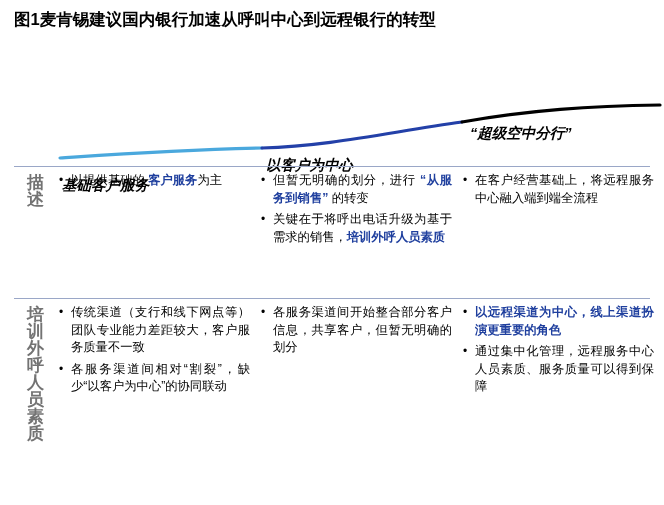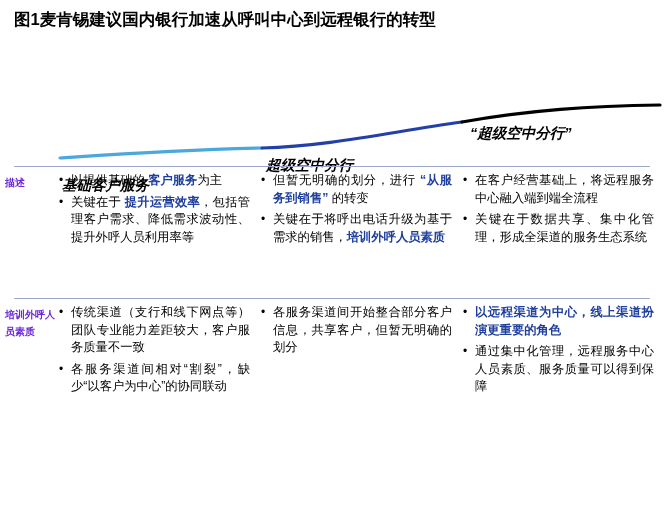--- a/index.html
+++ b/index.html
@@ -63,25 +63,25 @@
     position: absolute;
     left: 0;
     width: 664px;
     display: flex;
     flex-direction: row;
   }
   .row.row-desc { top: 172px; }
   .row.row-rel  { top: 304px; }
   .rowlabel {
     width: 58px;
-    padding-left: 5px;
+    padding-left: 27px;
     box-sizing: border-box;
-    font-size: 10px;
+    font-size: 17px;
     font-weight: bold;
-    color: #6d28d9;
+    color: #737373;
     line-height: 17px;
     padding-top: 2px;
   }
   .cols {
     width: 606px;
     display: flex;
     flex-direction: row;
   }
   .col {
     width: 202px;
@@ -135,46 +135,44 @@
     <span class="fignum">图1</span><span>麦肯锡建议国内银行加速从呼叫中心到远程银行的转型</span>
   </div>
 
   <div class="curve-area">
     <svg class="curve-svg" width="664" height="100" viewBox="0 0 664 100">
       <path d="M 60 88 C 120 84, 175 80, 262 78" stroke="#4aa8dd" stroke-width="3.2" fill="none" stroke-linecap="round"></path>
       <path d="M 262 78 C 330 76, 390 62, 462 52" stroke="#2340a8" stroke-width="3.2" fill="none" stroke-linecap="round"></path>
       <path d="M 462 52 C 530 40, 590 36, 660 35" stroke="#000000" stroke-width="3.2" fill="none" stroke-linecap="round"></path>
     </svg>
     <div class="stage-label s0">基础客户服务</div>
-    <div class="stage-label s1">超级空中分行</div>
+    <div class="stage-label s1">以客户为中心</div>
     <div class="stage-label s2">“超级空中分行”</div>
   </div>
 
   <div class="sep sep-top"></div>
   <div class="sep sep-mid"></div>
 
   <div class="row row-desc">
     <div class="rowlabel">描述</div>
     <div class="cols">
       <div class="col">
         <ul>
           <li><span>以提供基础的 </span><b class="blue">客户服务</b><span>为主</span></li>
-          <li><span>关键在于 </span><b class="blue">提升运营效率</b><span>，包括管理客户需求、降低需求波动性、提升外呼人员利用率等</span></li>
         </ul>
       </div>
       <div class="col">
         <ul>
           <li><span>但暂无明确的划分，进行 </span><b class="blue">“从服务到销售”</b><span> 的转变</span></li>
           <li><span>关键在于将呼出电话升级为基于需求的销售，</span><b class="blue">培训外呼人员素质</b></li>
         </ul>
       </div>
       <div class="col">
         <ul>
           <li><span>在客户经营基础上，将远程服务中心融入端到端全流程</span></li>
-          <li><span>关键在于数据共享、集中化管理，形成全渠道的服务生态系统</span></li>
         </ul>
       </div>
     </div>
   </div>
 
   <div class="row row-rel">
     <div class="rowlabel">培训外呼人员素质</div>
     <div class="cols">
       <div class="col">
         <ul>

